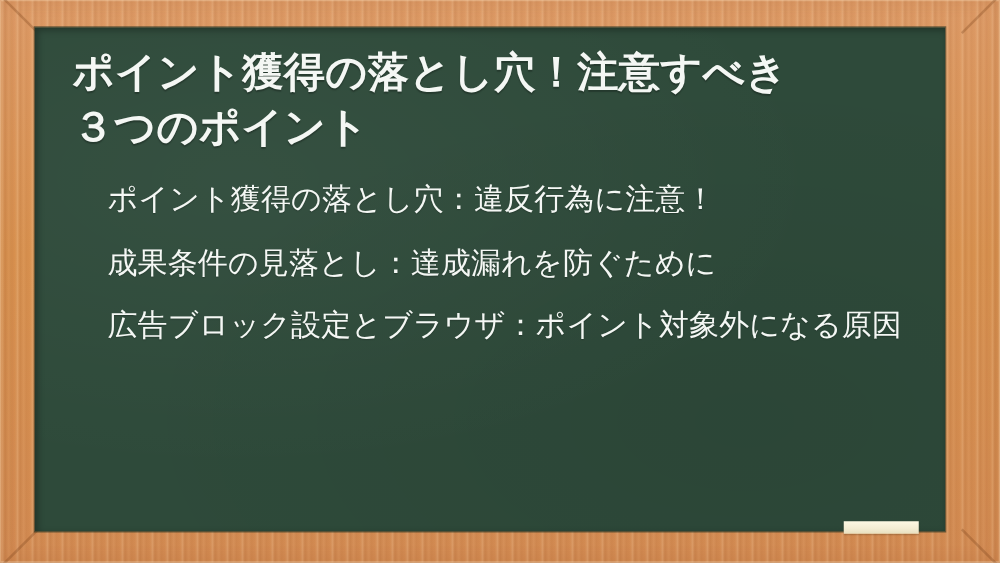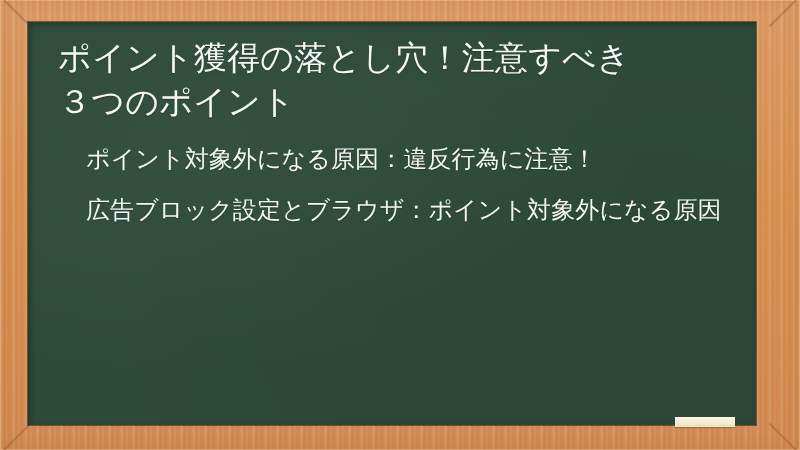--- a/index.html
+++ b/index.html
@@ -75,21 +75,21 @@
       inset 2px 2px 6px rgba(0, 0, 0, 0.32);
     padding: 14px 30px 0 30px;
     overflow: hidden;
   }
 
   
   .board-title {
     color: #f4f7f4;
     font-size: 33px;
     line-height: 1.34;
-    font-weight: 400;
+    font-weight: 700;
     letter-spacing: 0.2px;
     margin: 0 0 4px 0;
     white-space: pre-wrap;
     text-shadow: 0 1px 1px rgba(0,0,0,0.25);
   }
 
   .board-list {
     list-style: none;
     margin: 18px 0 0 0;
     padding: 0 0 0 28px;
@@ -127,21 +127,22 @@
   <div class="miter tr"></div>
   <div class="miter bl"></div>
   <div class="miter br"></div>
 
   <div class="board">
 
     <h1 class="board-title">ポイント獲得の落とし穴！注意すべき
 ３つのポイント</h1>
 
     <ul class="board-list">
-      <li class="board-list-item">ポイント対象外になる原因：違反行為に注意！</li>
+      <li class="board-list-item">ポイント獲得の落とし穴：違反行為に注意！</li>
+      <li class="board-list-item">成果条件の見落とし：達成漏れを防ぐために</li>
       <li class="board-list-item">広告ブロック設定とブラウザ：ポイント対象外になる原因</li>
     </ul>
 
   </div>
 
   <div class="chalk-stick"></div>
 
 </div>
 
 </body></html>

